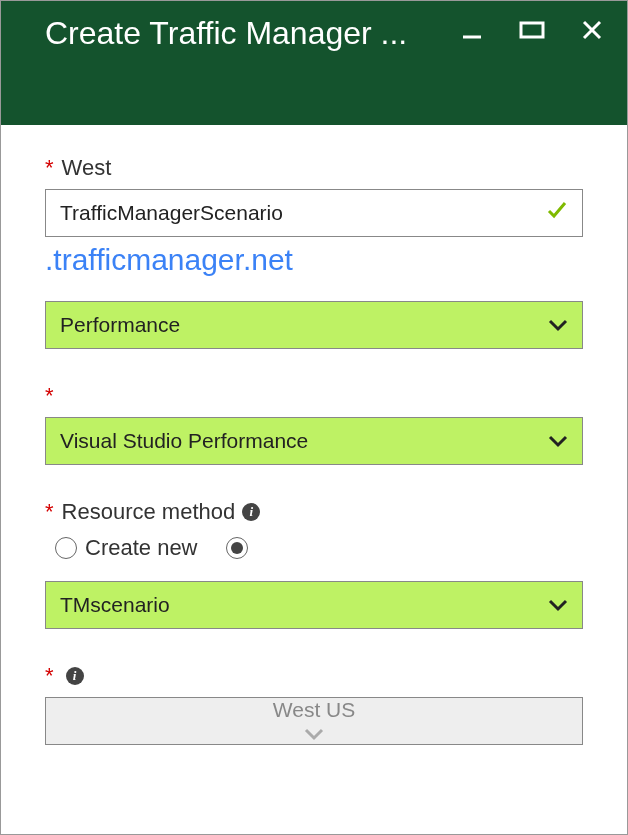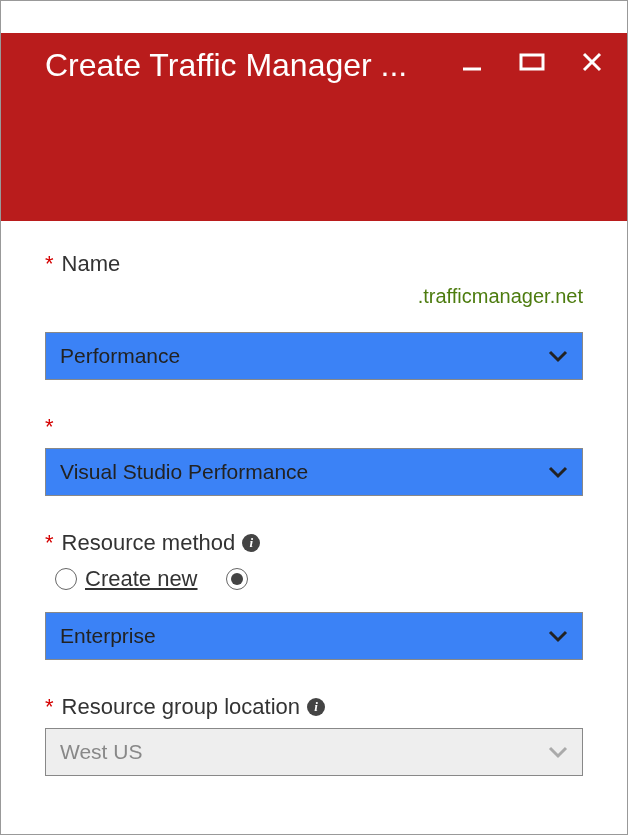--- a/index.html
+++ b/index.html
@@ -1,23 +1,22 @@
 <!DOCTYPE html>
 <html><head>
 <meta charset="utf-8">
 <style>
   * { box-sizing: border-box; margin: 0; padding: 0; }
   html, body { width: 628px; height: 835px; font-family: "Segoe UI", Arial, sans-serif; background: #fff; }
   .window { width: 628px; height: 835px; border: 1px solid #999; background: #fff; }
   .titlebar {
-    height: 188px;
-    background: #b91c1c;
+    height: 124px;
+    background: #14532d;
     color: #fff;
     position: relative;
-    margin-top: 32px;
   }
   .titlebar-inner {
     display: flex;
     align-items: center;
     padding: 14px 16px 0 44px;
   }
   .title-text {
     font-size: 32px;
     font-weight: 300;
     flex: 0 0 auto;
@@ -70,58 +69,58 @@
     background: transparent;
     color: #222;
     font-family: inherit;
   }
   .checkmark {
     color: #7fba00;
     font-size: 22px;
     flex-shrink: 0;
   }
   .suffix {
-    text-align: right;
-    font-size: 20px;
-    color: #4d7c0f;
+    text-align: left;
+    font-size: 30px;
+    color: #3b82f6;
     margin-top: 6px;
   }
   .select-box {
     width: 100%;
     border: 1px solid #888;
     height: 48px;
     display: flex;
     align-items: center;
     justify-content: space-between;
     padding: 0 14px;
     font-size: 21px;
     color: #222;
-    background: #3b82f6;
+    background: #bef264;
   }
   .select-box.disabled {
     background: #eee;
     color: #888;
+    flex-direction: column;
   }
   .select-box.disabled .chevron { color: #aaa; }
   .chevron {
     flex-shrink: 0;
   }
   .radio-row {
     display: flex;
     gap: 28px;
     align-items: center;
     margin: 10px 0 20px 10px;
   }
   .radio-item {
     display: flex;
     align-items: center;
     gap: 8px;
     font-size: 22px;
     color: #333;
-    text-decoration: underline;
   }
   .radio-circle {
     width: 22px;
     height: 22px;
     border-radius: 50%;
     border: 1px solid #666;
     display: inline-flex;
     align-items: center;
     justify-content: center;
     background: #fff;
@@ -176,21 +175,29 @@
           </svg>
       </span>
     </div>
   </div>
 
   <div class="body">
 
     <div class="field">
       <div class="label">
         <span class="req">*</span>
-        <span>Name</span>
+        <span>West</span>
+      </div>
+      <div class="input-box">
+        <input type="text" value="TrafficManagerScenario" style="">
+        <span class="checkmark">
+          <svg width="22" height="22" viewBox="0 0 22 22">
+              <polyline points="3,12 8,17 19,4" fill="none" stroke="#7fba00" stroke-width="3"></polyline>
+            </svg>
+        </span>
       </div>
       <div class="suffix">.trafficmanager.net</div>
     </div>
 
     <div class="field">
       <div class="select-box">
         <span>Performance</span>
         <span class="chevron">
           <svg width="20" height="14" viewBox="0 0 20 14">
               <polyline points="2,3 10,11 18,3" fill="none" stroke="#222" stroke-width="3"></polyline>
@@ -222,33 +229,32 @@
       <div class="radio-row">
         <div class="radio-item">
           <span class="radio-circle"></span>
           <span>Create new</span>
         </div>
         <div class="radio-item">
           <span class="radio-circle selected"></span>
         </div>
       </div>
       <div class="select-box">
-        <span>Enterprise</span>
+        <span>TMscenario</span>
         <span class="chevron">
           <svg width="20" height="14" viewBox="0 0 20 14">
               <polyline points="2,3 10,11 18,3" fill="none" stroke="#222" stroke-width="3"></polyline>
             </svg>
         </span>
       </div>
     </div>
 
     <div class="field" style="margin-top:34px;">
       <div class="label">
         <span class="req">*</span>
-        <span>Resource group location</span>
         <span class="info-icon">i</span>
       </div>
       <div class="select-box disabled">
         <span>West US</span>
         <span class="chevron">
           <svg width="20" height="14" viewBox="0 0 20 14">
               <polyline points="2,3 10,11 18,3" fill="none" stroke="#aaa" stroke-width="3"></polyline>
             </svg>
         </span>
       </div>

